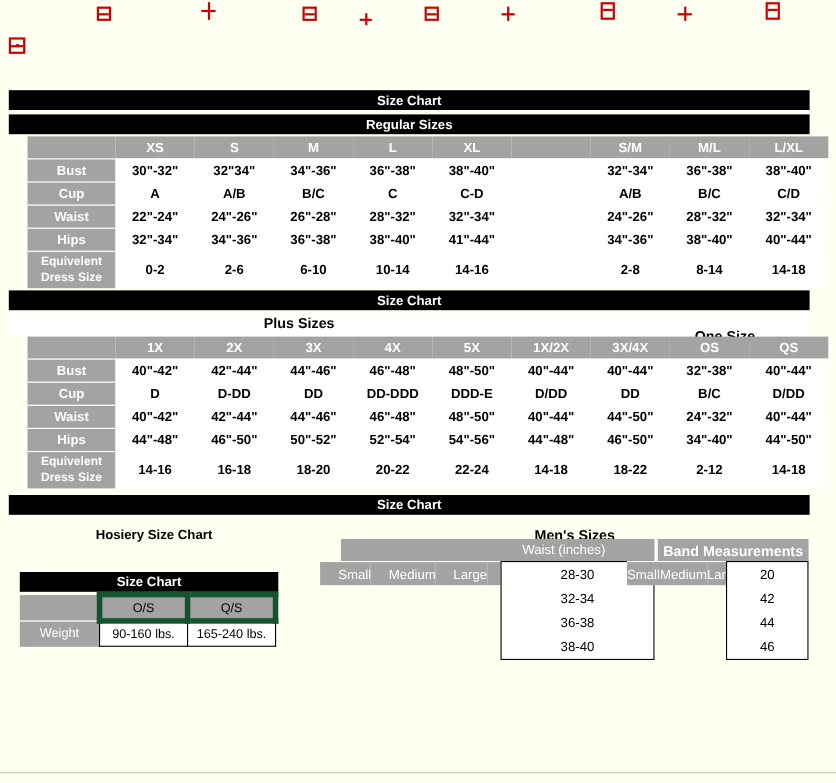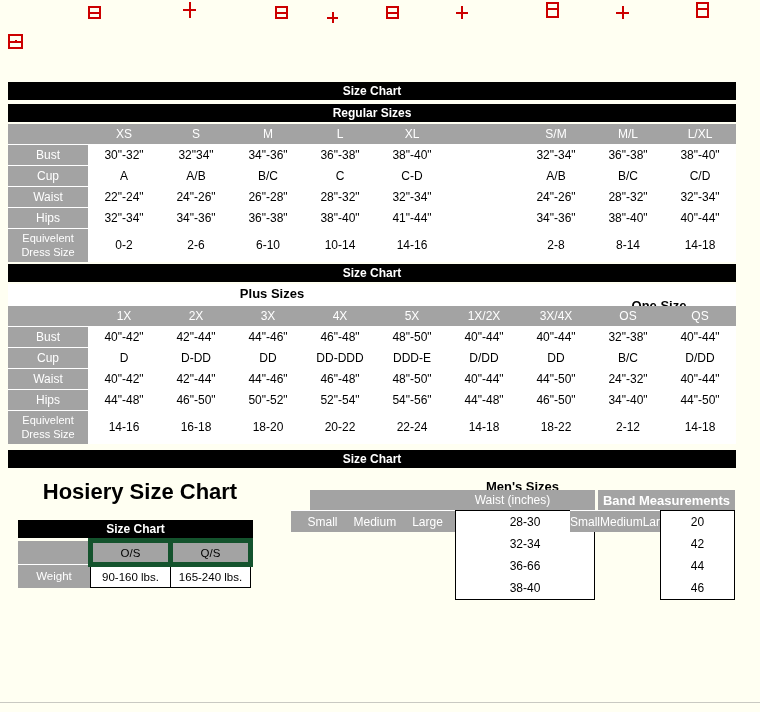--- a/index.html
+++ b/index.html
@@ -16,38 +16,38 @@
 
   
   .bar{
     position:absolute;left:8px;width:728px;height:18px;background:#000;color:#fff;
     display:flex;align-items:center;justify-content:center;
     font-size:12px;font-weight:bold;
   }
   #bar1{top:82px;} #bar-regular{top:104px;} #bar2{top:264px;} #bar3{top:450px;}
 
   
-  .main-grid{position:absolute;left:8px;width:728px;}
+  .main-grid{position:absolute;left:25px;width:728px;font-weight:bold;}
   #regular-grid{top:124px;} #plus-grid{top:306px;}
   .mrow{display:grid;grid-template-columns:80px repeat(9,72px);height:21px;}
   .mrow.hdr{height:20px;}
   .mrow.tall{height:34px;}
   .cell{display:flex;align-items:center;justify-content:center;font-size:12px;}
   .hcell,.corner{background:#a3a3a3;color:#fff;}
   .lab{background:#a3a3a3;color:#fff;border-top:1px solid #fff;text-align:center;}
   .tall .lab{font-size:11px;line-height:1.25;}
   .dat{background:#fff;color:#000;}
 
   
   #plus-subtitles{position:absolute;left:8px;top:284px;width:728px;height:22px;background:#fff;}
   .sub-left{position:absolute;left:80px;top:2px;width:368px;text-align:center;font-weight:bold;font-size:13px;}
   .sub-right{position:absolute;right:2px;top:14px;width:150px;text-align:center;font-weight:bold;font-size:13px;}
 
   
-  #hosiery-title{position:absolute;left:20px;top:479px;width:240px;text-align:center;font-weight:bold;font-size:22px;}
+  #hosiery-title{position:absolute;left:20px;top:479px;width:240px;text-align:center;font-weight:bold;font-size:12px;}
   #hosiery-bar{position:absolute;left:18px;top:520px;width:235px;height:18px;background:#000;color:#fff;
     display:flex;align-items:center;justify-content:center;font-size:12px;font-weight:bold;}
   #hosiery-table{position:absolute;left:18px;top:538px;width:235px;border-collapse:collapse;table-layout:fixed;}
   #hosiery-table td{font-size:11.5px;text-align:center;padding:0;}
   td.h-side{width:70px;background:#a3a3a3;}
   td.h-lab{color:#fff;border-top:1px solid #fff;height:20px;}
   td.h-head{background:#a3a3a3;color:#000;border:5px solid #14532d;height:19px;}
   td.h-dat{background:#fff;border:1px solid #000;height:20px;}
 
   
@@ -273,21 +273,21 @@
     <div class="mt-body">
       <div class="mt-labels" id="waist-labels">
           <div class="mt-label">Small</div>
           <div class="mt-label">Medium</div>
           <div class="mt-label">Large</div>
           <div class="mt-label">XL</div>
         </div>
       <div class="mt-values" id="waist-values">
           <div class="mt-value">28-30</div>
           <div class="mt-value">32-34</div>
-          <div class="mt-value">36-66</div>
+          <div class="mt-value">36-38</div>
           <div class="mt-value">38-40</div>
         </div>
     </div>
   </div>
 
   <div class="mens-table" id="band-table">
     <div class="mt-header">Band Measurements</div>
     <div class="mt-body">
       <div class="mt-labels" id="band-labels">
           <div class="mt-label">Small</div>

